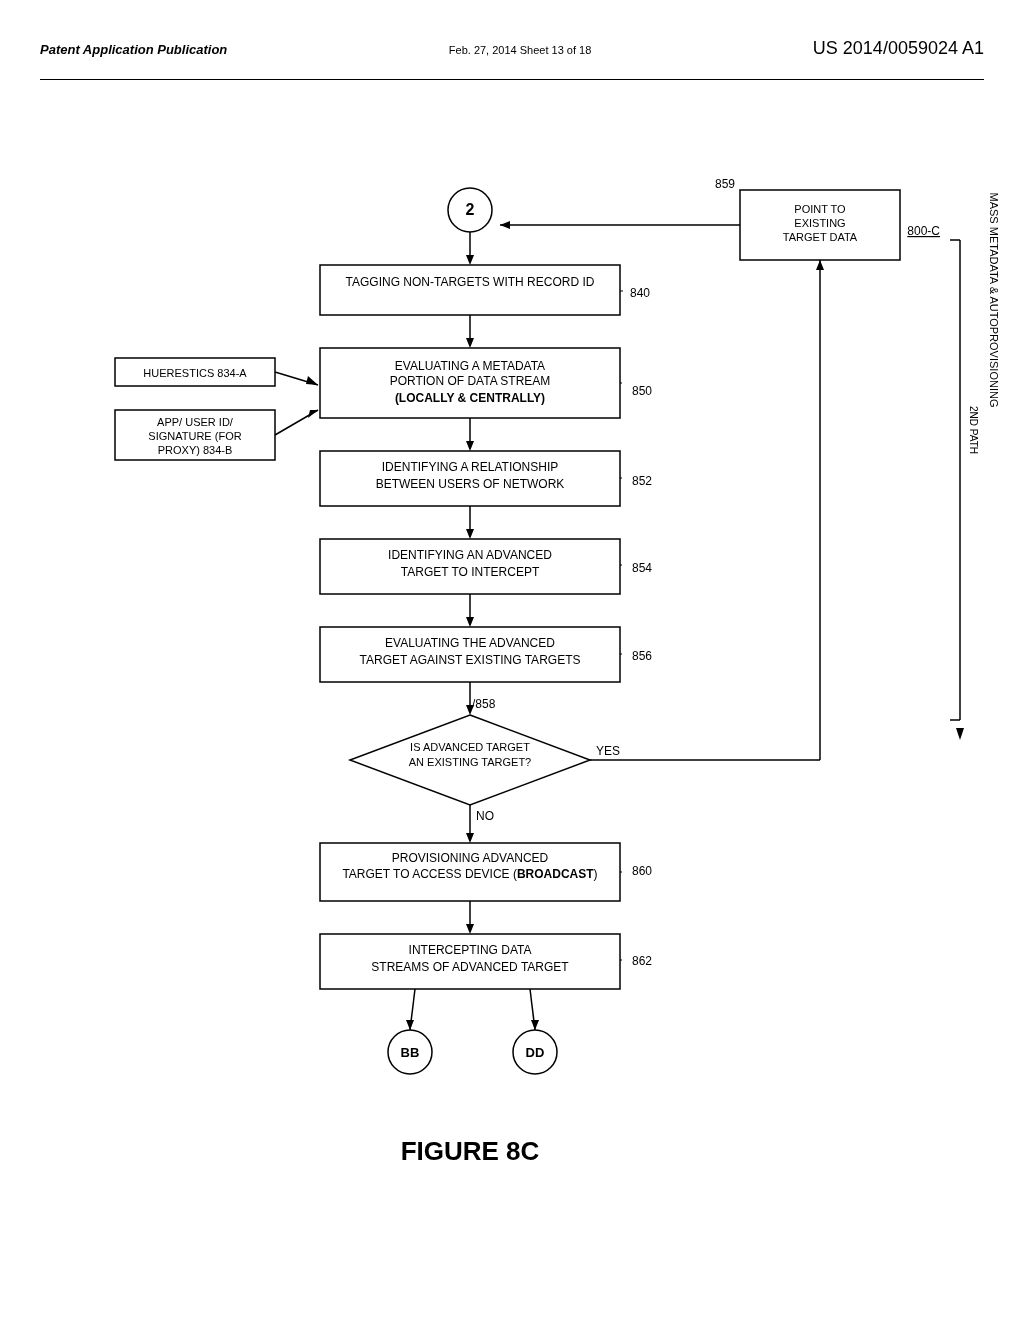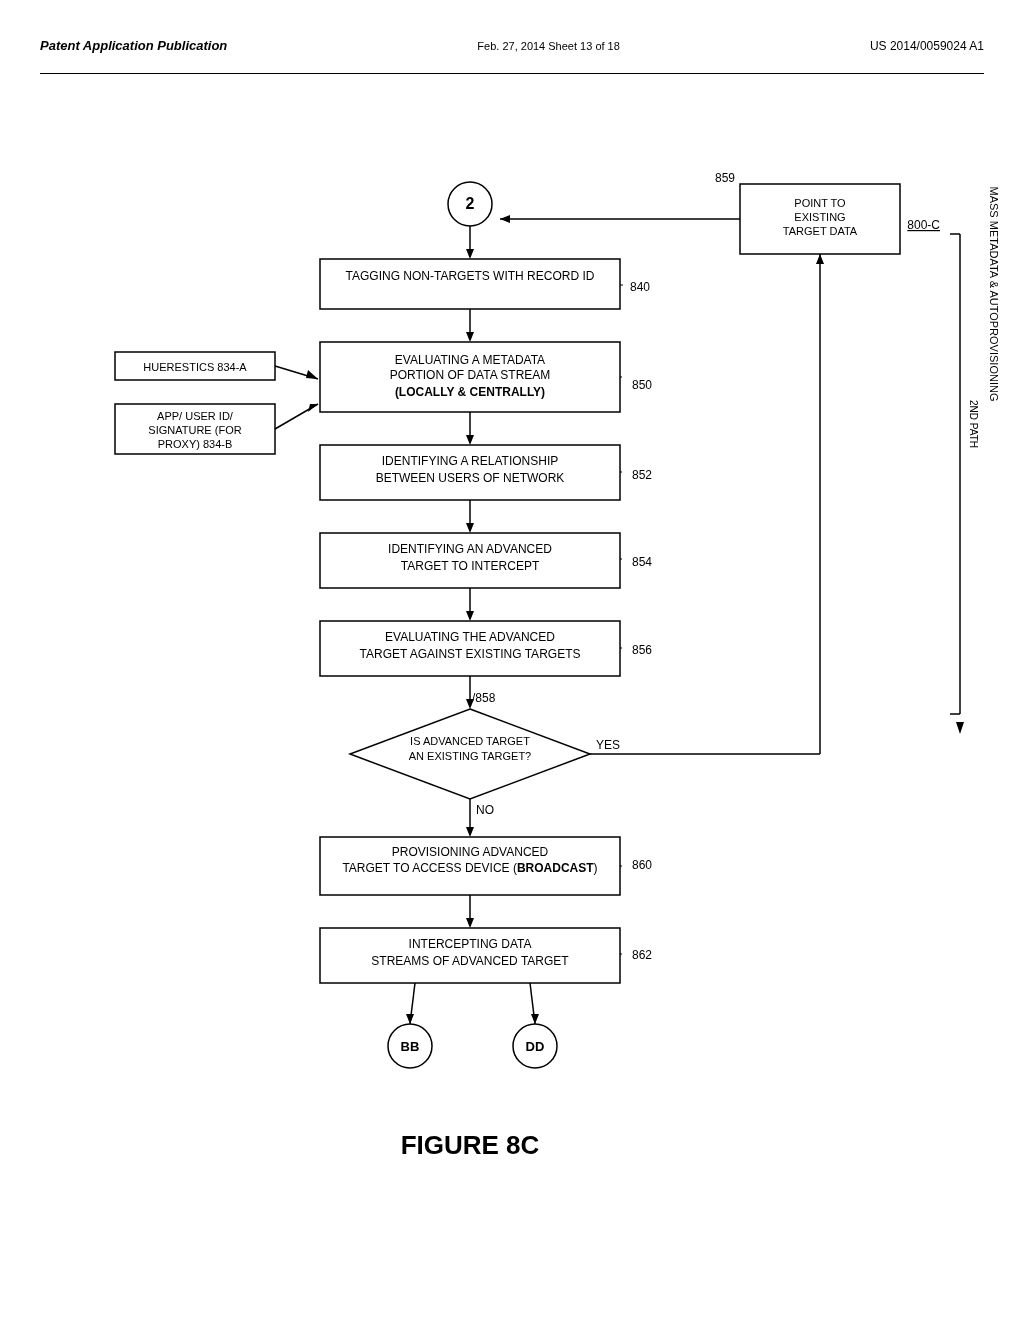--- a/index.html
+++ b/index.html
@@ -29,21 +29,21 @@
     }
     .header-left {
       font-size: 13px;
       font-weight: bold;
       font-style: italic;
     }
     .header-center {
       font-size: 11px;
     }
     .header-right {
-      font-size: 12px;
+      font-size: 18px;
     }
     .diagram-area {
       position: relative;
       width: 100%;
       margin-top: 20px;
     }
     svg {
       display: block;
       margin: 0 auto;
     }

